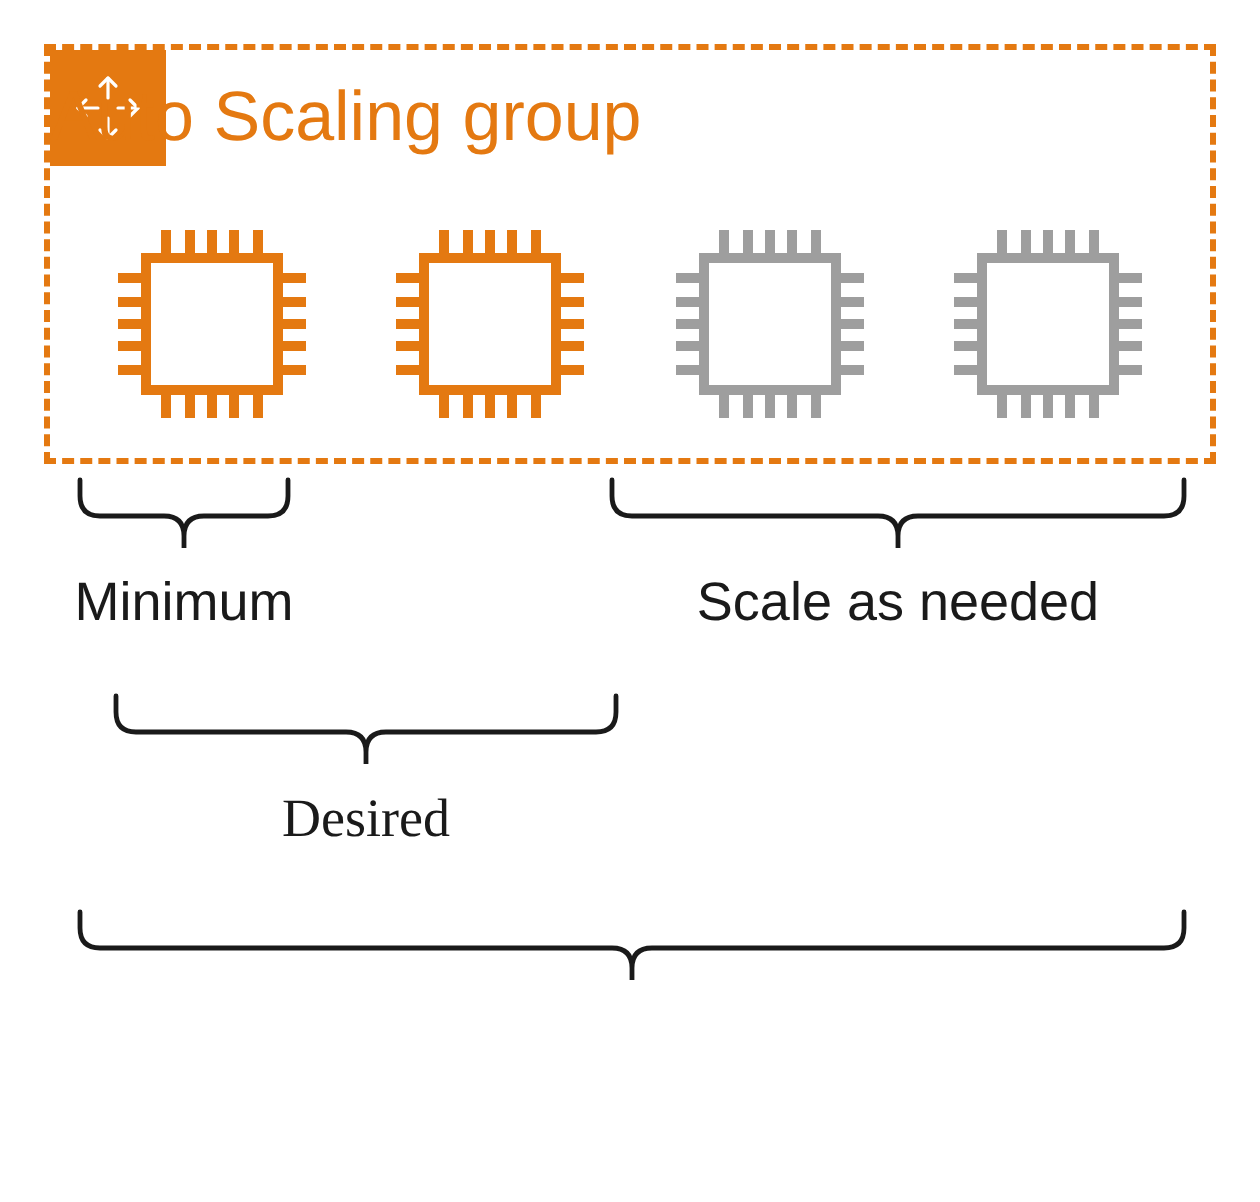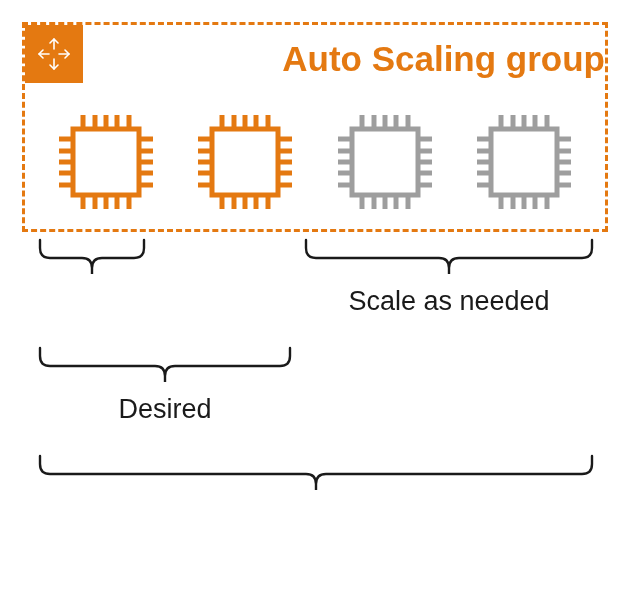--- a/index.html
+++ b/index.html
@@ -18,24 +18,24 @@
   .asg-icon {
     position: absolute;
     left: 0; top: 0;
     width: 58px; height: 58px;
     background: #e47911;
     display: flex; align-items: center; justify-content: center;
   }
   .asg-title {
     position: absolute;
     left: 0; right: 0; top: 14px;
-    text-align: right;
+    text-align: left;
     font-size: 35px;
     color: #e47911;
-    font-weight: 700;
+    font-weight: 400;
   }
   .chips-row {
     position: absolute;
     top: 78px; left: 0; right: 0;
     display: flex; justify-content: space-evenly;
   }
   .brace-wrap {
     position: absolute;
     display: flex; flex-direction: column; align-items: center;
   }
@@ -175,30 +175,31 @@
           <line x1="92" y1="82" x2="106" y2="82"></line>
       </g>
     </svg>
   </div>
 </div>
 
 <div class="brace-wrap" style="left:38px; top:238px; width:108px;">
   <svg width="108" height="46" viewBox="0 0 108 46">
     <path d="M2,2 v8 q0,10 10,10 h32 q10,0 10,10 v6 q0,-6 0,-6 q0,-10 10,-10 h32 q10,0 10,-10 v-8" fill="none" stroke="#1a1a1a" stroke-width="2.4" stroke-linecap="round"></path>
   </svg>
+  <div class="label">Minimum</div>
 </div>
 
 <div class="brace-wrap" style="left:304px; top:238px; width:290px;">
   <svg width="290" height="46" viewBox="0 0 290 46">
     <path d="M2,2 v8 q0,10 10,10 h123 q10,0 10,10 v6 q0,-6 0,-6 q0,-10 10,-10 h123 q10,0 10,-10 v-8" fill="none" stroke="#1a1a1a" stroke-width="2.4" stroke-linecap="round"></path>
   </svg>
   <div class="label">Scale as needed</div>
 </div>
 
-<div class="brace-wrap" style="left:38px; top:346px; width:254px;">
+<div class="brace-wrap" style="left:56px; top:346px; width:254px;font-family:Liberation Serif, serif;">
   <svg width="254" height="46" viewBox="0 0 254 46">
     <path d="M2,2 v8 q0,10 10,10 h105 q10,0 10,10 v6 q0,-6 0,-6 q0,-10 10,-10 h105 q10,0 10,-10 v-8" fill="none" stroke="#1a1a1a" stroke-width="2.4" stroke-linecap="round"></path>
   </svg>
   <div class="label">Desired</div>
 </div>
 
 <div class="brace-wrap" style="left:38px; top:454px; width:556px;">
   <svg width="556" height="46" viewBox="0 0 556 46">
     <path d="M2,2 v8 q0,10 10,10 h256 q10,0 10,10 v6 q0,-6 0,-6 q0,-10 10,-10 h256 q10,0 10,-10 v-8" fill="none" stroke="#1a1a1a" stroke-width="2.4" stroke-linecap="round"></path>
   </svg>

